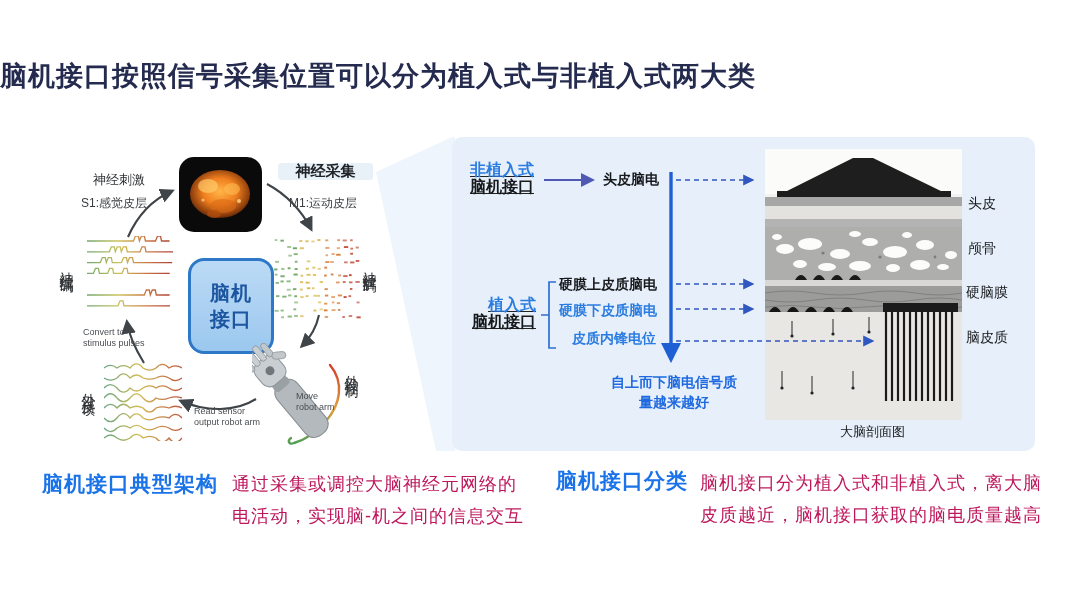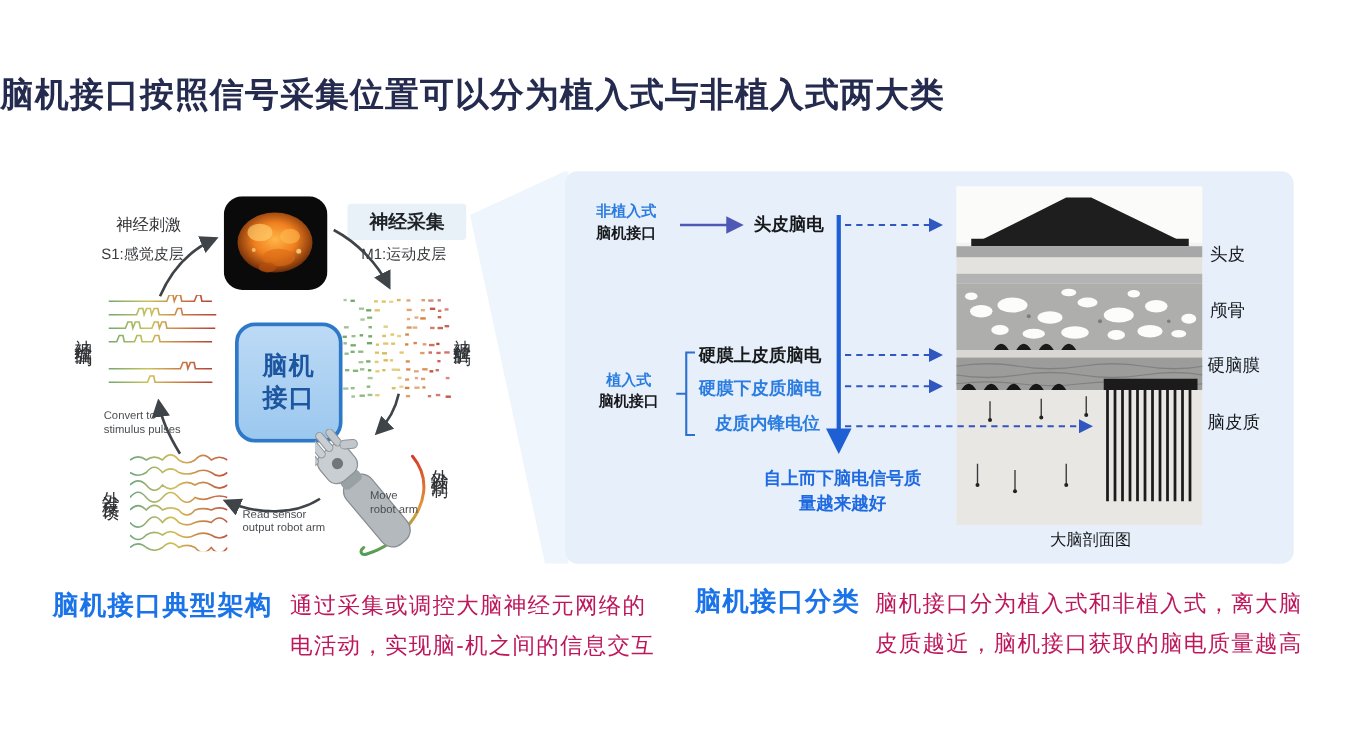--- a/index.html
+++ b/index.html
@@ -26,21 +26,21 @@
   .bci-box{
     background:linear-gradient(180deg,#bcdaf5 0%,#9cc8ef 100%);
     border:3px solid #2e78c8;border-radius:16px;
     display:flex;align-items:center;justify-content:center;text-align:center;
     font-size:20px;line-height:26px;font-weight:bold;color:#1c55a0;letter-spacing:1px;
   }
   .wedge{background:#eff5fc;clip-path:polygon(6px 42px,82px 7px,85px 7px,85px 321px,66px 321px);}
   .panel{background:#e7f0fa;border-radius:10px;}
   .blue-b{color:#2b7ce0;font-weight:bold;}
   .dark-b{color:#17191c;font-weight:bold;}
-  .pair{text-align:center;font-size:12px;line-height:17px;white-space:nowrap;}
+  .pair{text-align:right;font-size:16px;line-height:17px;white-space:nowrap;text-decoration:underline;}
   .item{font-size:14px;white-space:nowrap;}
   .quality{
     text-align:center;font-size:14px;line-height:20px;font-weight:bold;color:#1f6ae0;white-space:nowrap;
   }
   .layer-lbl{font-size:14px;color:#17191c;white-space:nowrap;}
   .caption{font-size:13px;color:#17191c;white-space:nowrap;}
   .foot-h{font-size:21px;font-weight:bold;color:#1a73e8;white-space:nowrap;letter-spacing:1px;}
   .foot-t{font-size:18px;color:#be185d;white-space:nowrap;letter-spacing:1px;}
   svg{display:block;}
 </style>
@@ -69,21 +69,21 @@
     <rect width="83" height="75" rx="15" fill="#0a0a0a"></rect>
     <ellipse cx="41" cy="37" rx="30" ry="24" fill="url(#brainG)"></ellipse>
     <ellipse cx="29" cy="29" rx="10" ry="7" fill="#ffcf6e" opacity="0.65"></ellipse>
     <ellipse cx="53" cy="32" rx="8" ry="6" fill="#ffc053" opacity="0.55"></ellipse>
     <ellipse cx="44" cy="49" rx="13" ry="7" fill="#d86a15" opacity="0.6"></ellipse>
     <ellipse cx="35" cy="57" rx="7" ry="4" fill="#b54e0d" opacity="0.7"></ellipse>
     <circle cx="60" cy="44" r="2" fill="#ffd98a" opacity="0.8"></circle>
     <circle cx="24" cy="43" r="1.6" fill="#ffd98a" opacity="0.7"></circle>
   </svg>
 
-  <div class="abs hl-box" style="left:278px;top:163px;width:95px;height:29px;">
+  <div class="abs hl-box" style="left:278px;top:163px;width:95px;height:17px;">
     <span>神经采集</span>
   </div>
   <div class="abs lbl-sm" style="left:289px;top:195px;">M1:运动皮层</div>
 
   <div class="abs vlbl" style="left:58px;top:260px;">神经编码</div>
   <div class="abs vlbl" style="left:361px;top:260px;">神经解码</div>
 
   <svg id="spikes-svg" class="abs" style="left:85px;top:236px;" width="92" height="86" viewBox="0 0 92 86">
     <defs>
       <linearGradient id="lgrad" x1="0" y1="0" x2="1" y2="0">

